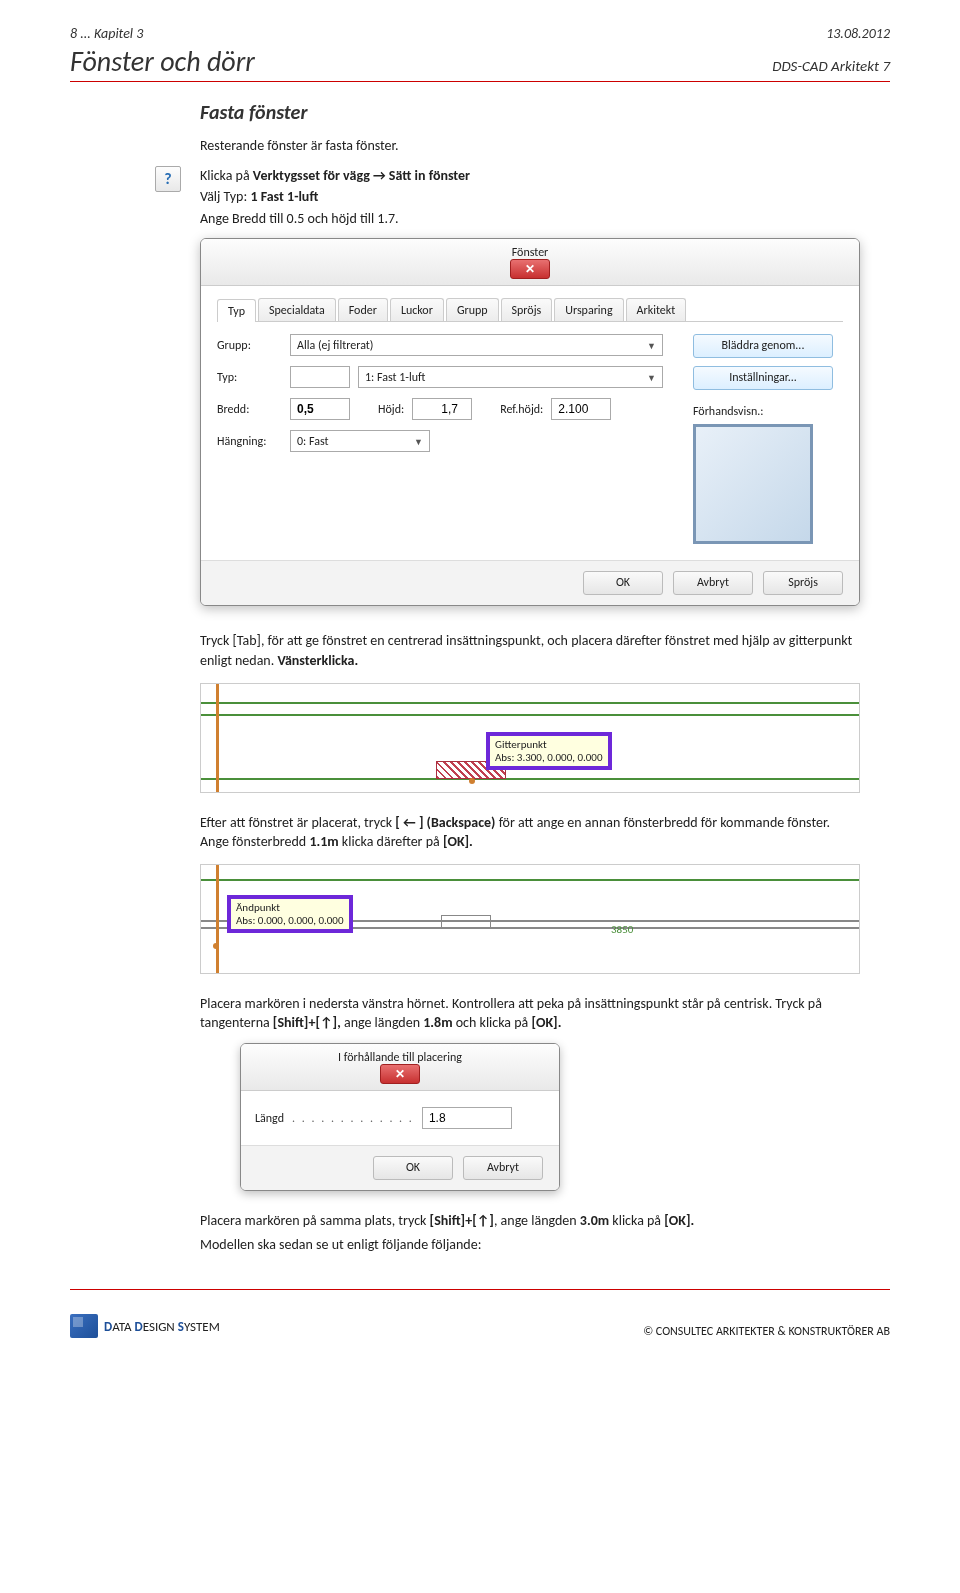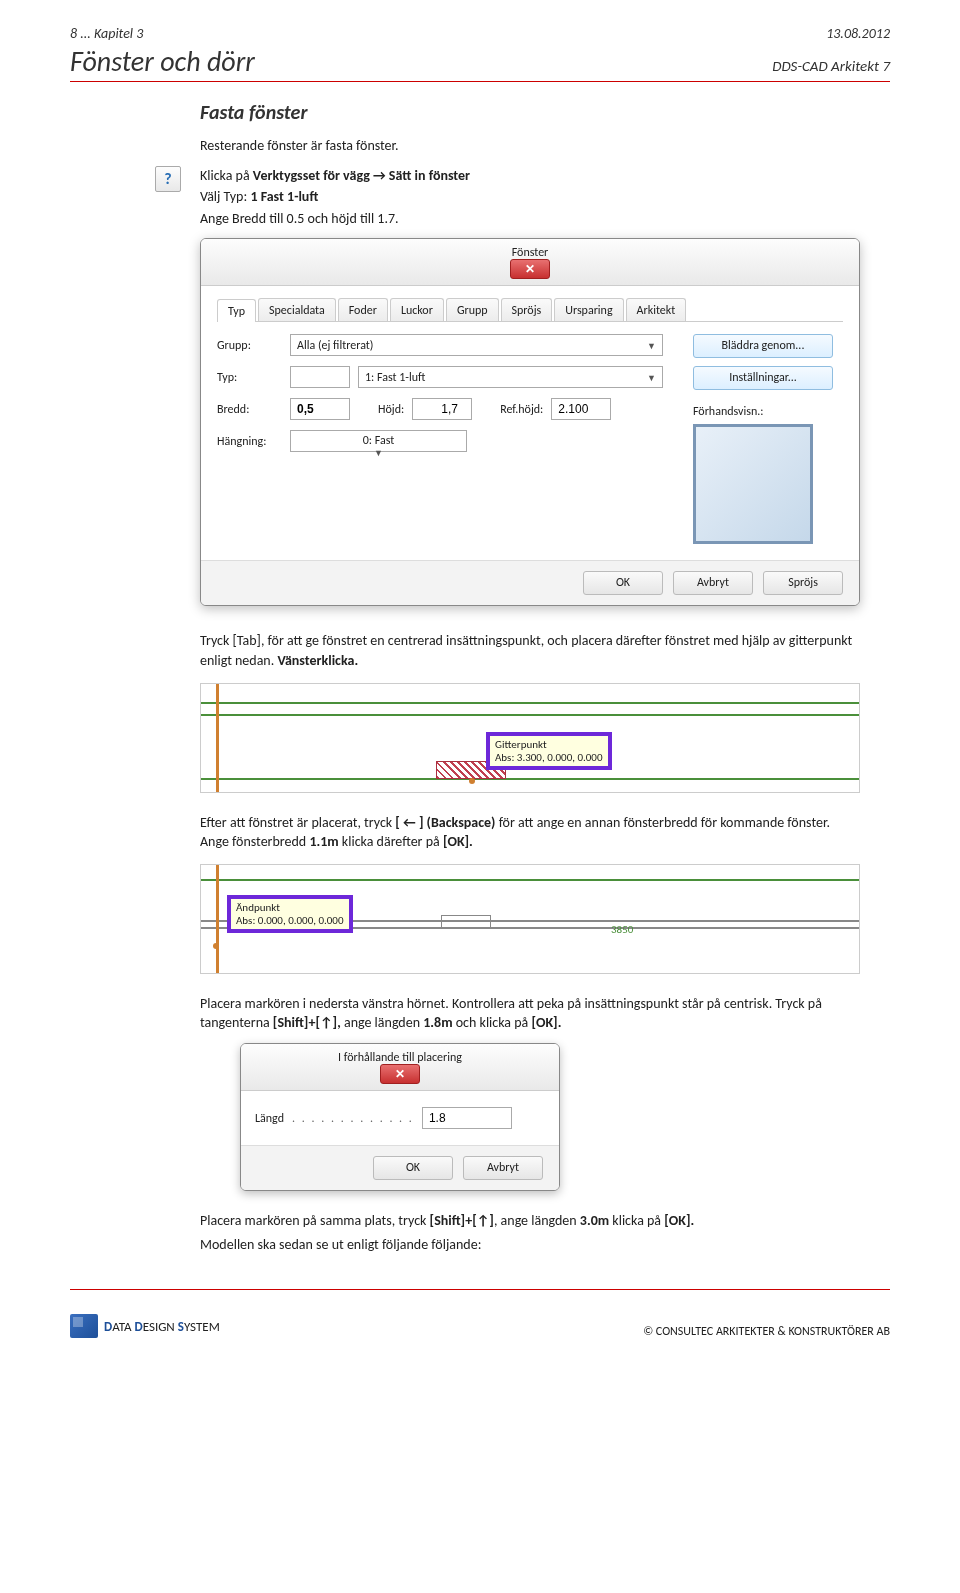--- a/index.html
+++ b/index.html
@@ -192,21 +192,21 @@
           <div class="form-row">
             <label>Bredd:</label>
             <input class="txt" style="width: 60px; font-weight: bold;" value="0,5">
             <label style="width:auto; margin-left:20px;">Höjd:</label>
             <input class="txt" style="width: 60px; padding-left: 28px;" value="1,7">
             <label style="width:auto; margin-left:20px;">Ref.höjd:</label>
             <input class="txt" style="width: 60px;" value="2.100">
           </div>
           <div class="form-row">
             <label>Hängning:</label>
-            <div class="combo" style="width:177px;flex-direction:column;">
+            <div class="combo" style="width:140px;">
               <span>0: Fast</span>
                 <span class="arrow">▼</span>
             </div>
           </div>
         </div>
         <div style="width:150px;">
           <div class="btn" style="width:140px; margin-bottom:8px;">Bläddra genom...</div>
           <div class="btn" style="width:140px; margin-bottom:14px;">Inställningar...</div>
           <div style="font-size:12px;">Förhandsvisn.:</div>
           <div class="preview-box"></div>

